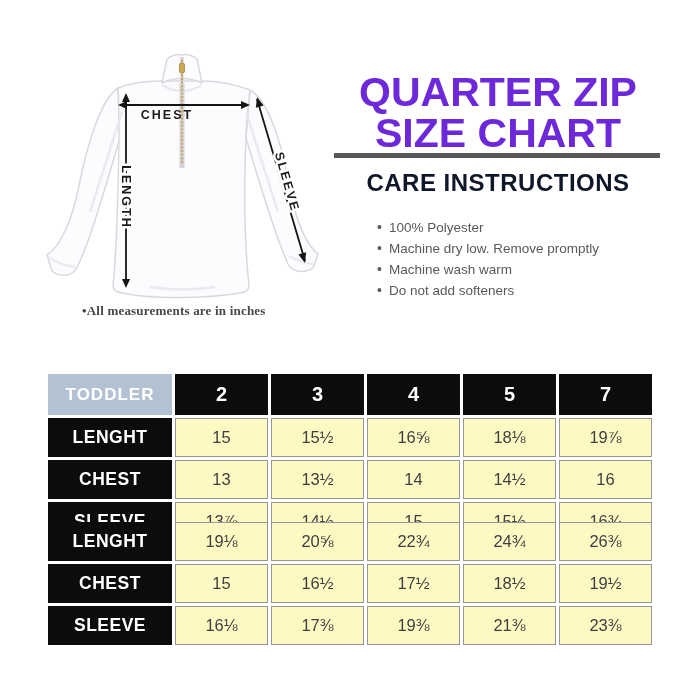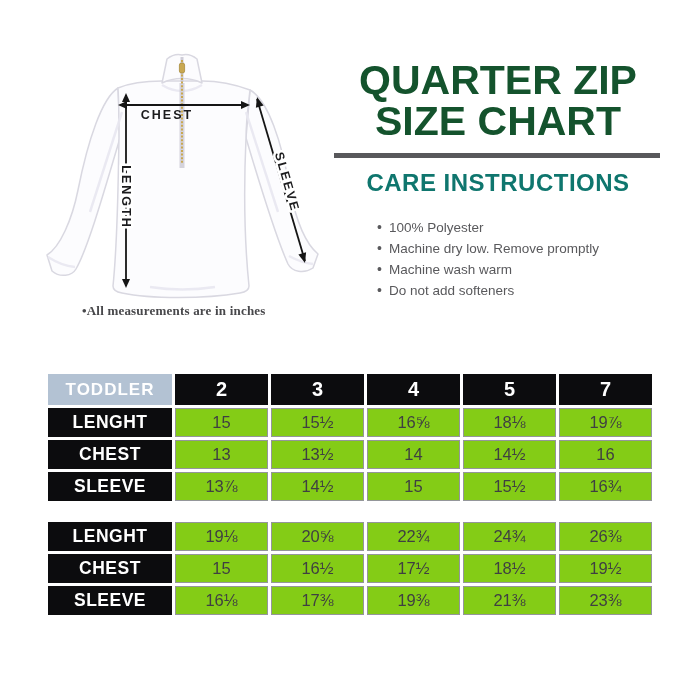--- a/index.html
+++ b/index.html
@@ -3,25 +3,25 @@
 <meta charset="utf-8">
 <style>
   * { margin:0; padding:0; box-sizing:border-box; }
   html,body { background:#ffffff; }
   .page {
     position:relative; width:700px; height:700px; background:#ffffff;
     font-family:"Liberation Sans", sans-serif; overflow:hidden;
   }
 
   
-  .title-block { position:absolute; left:333px; top:60px; width:330px; text-align:center;
-    color:#14532d; font-weight:bold; font-size:41px; line-height:41px; letter-spacing:0px; }
+  .title-block { position:absolute; left:333px; top:72px; width:330px; text-align:center;
+    color:#6d28d9; font-weight:bold; font-size:41px; line-height:41px; letter-spacing:0px; }
   .title-rule { position:absolute; left:334px; top:153px; width:326px; height:5px; background:#58585b; }
   .care-heading { position:absolute; left:333px; top:169px; width:330px; text-align:center;
-    color:#0f766e; font-weight:bold; font-size:24px; letter-spacing:0.5px; }
+    color:#0f172a; font-weight:bold; font-size:24px; letter-spacing:0.5px; }
   .care-list { position:absolute; left:377px; top:217px; width:280px;
     color:#59595c; font-size:13.5px; line-height:20px; }
   .care-item { display:flex; align-items:baseline; }
   .care-item .dot { font-size:14px; margin-right:7px; color:#59595c; }
 
   
   .diagram { position:absolute; left:30px; top:52px; }
   .measure-note { position:absolute; left:82px; top:303px;
     color:#48484b; font-size:13px; font-weight:bold; letter-spacing:0.2px;font-family:Liberation Serif, serif; }
   .svg-label { font-family:"Liberation Sans", sans-serif; font-weight:bold; font-size:12.5px;
@@ -30,26 +30,26 @@
 
   
   table.size-table { position:absolute; left:45px; border-collapse:separate; border-spacing:3px; }
   table.size-table.toddler { top:371px; }
   table.size-table.youth   { top:519px; }
   col.c-label { width:124px; }
   col.c-data  { width:93px; }
   tr.r-size { height:27px; }
   tr.r-sub  { height:19px; }
   tr.r-data { height:14px; }
-  th, td { text-align:center; vertical-align:middle; padding:4px; }
+  th, td { text-align:center; vertical-align:middle; padding:9px; }
   .cell-group { background:#b3c2d3; color:#ffffff; font-size:17px; font-weight:bold; letter-spacing:1px; }
   .cell-size  { background:#0c0c0e; color:#ffffff; font-size:20px; font-weight:bold; }
   .cell-sub   { background:#0c0c0e; color:#ffffff; font-size:11.5px; font-weight:bold; letter-spacing:0.5px; }
   .cell-rowlabel { background:#0c0c0e; color:#ffffff; font-size:17.5px; font-weight:bold; letter-spacing:0.5px; }
-  td.cell-val { background:#84cc16; border:1px solid #94969a; color:#3f3f42; font-size:16.5px; }
+  td.cell-val { background:#fef9c3; border:1px solid #94969a; color:#3f3f42; font-size:16.5px; }
 </style>
 </head>
 <body>
 
 <div class="page">
 
   <svg class="diagram" width="302" height="250" viewBox="0 0 302 250">
     <g fill="#fcfcfe" stroke="#d9d8e1" stroke-width="1.5" stroke-linejoin="round">
 
       <path d="M88,36 C72,46 58,88 48,138 C42,168 30,195 17,203 L22,219 C30,226 42,224 46,217 C58,196 74,140 90,86 Z"></path>

